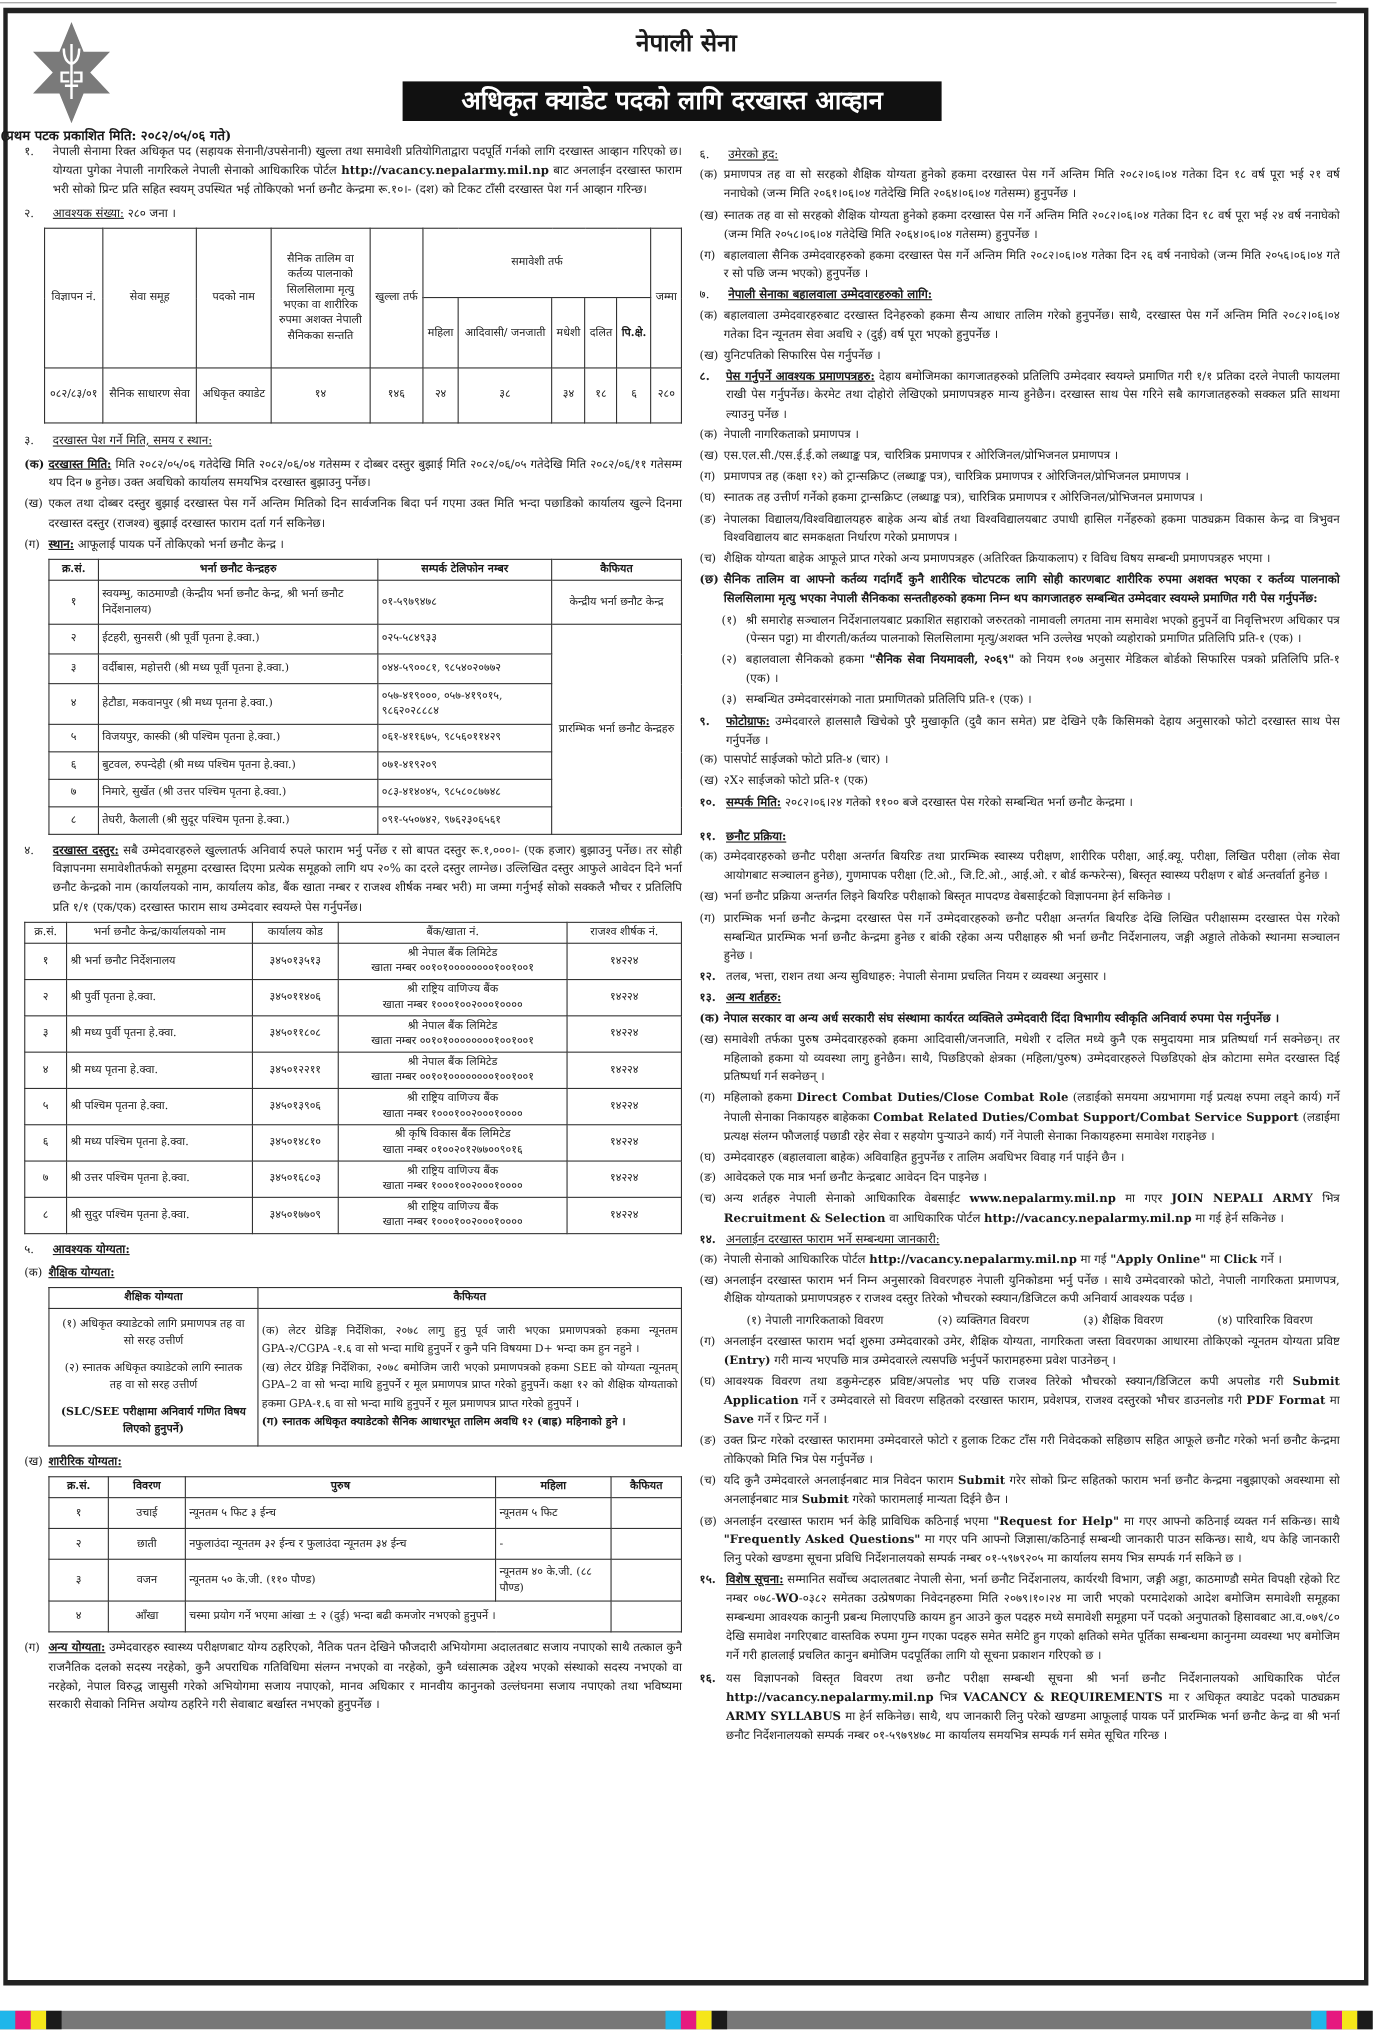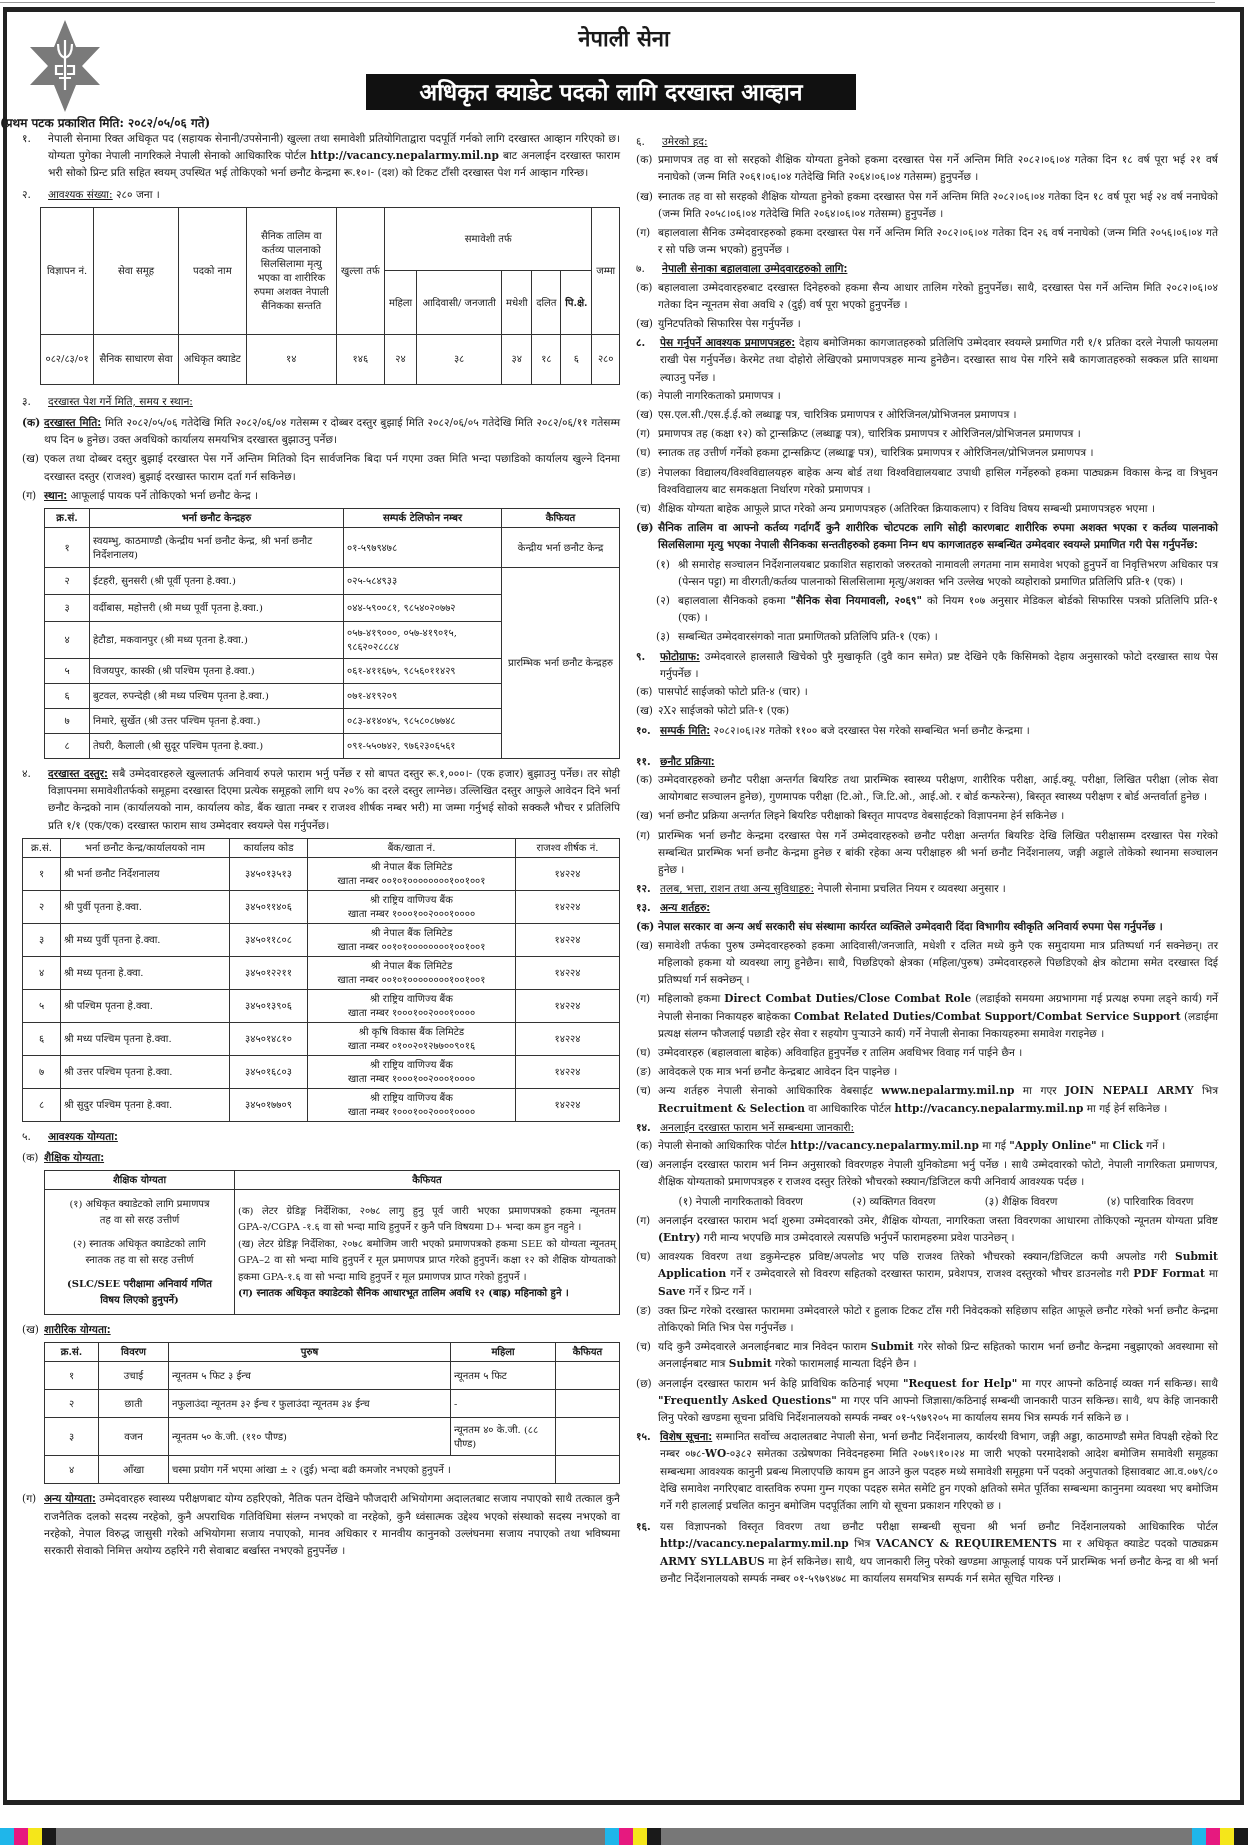--- a/index.html
+++ b/index.html
@@ -280,21 +280,21 @@
   </div>
 
   <div class="tbl-wrap" style="padding-left:22px">
     <table>
       <tbody>
           <tr>
         <th style="width:190px">शैक्षिक योग्यता</th>
         <th>कैफियत</th>
       </tr>
       <tr>
-        <td style="padding:6px 20px; line-height:16px">
+        <td style="padding:6px 8px; line-height:16px">
           <div style="margin-bottom:8px">(१) अधिकृत क्याडेटको लागि प्रमाणपत्र तह वा सो सरह उत्तीर्ण</div>
           <div style="margin-bottom:8px">(२) स्नातक अधिकृत क्याडेटको लागि स्नातक तह वा सो सरह उत्तीर्ण</div>
           <div class="b">(SLC/SEE परीक्षामा अनिवार्य गणित विषय लिएको हुनुपर्ने)</div>
         </td>
         <td style="text-align:justify; line-height:16.5px">
           <div>(क) लेटर ग्रेडिङ्ग निर्देशिका, २०७८ लागु हुनु पूर्व जारी भएका प्रमाणपत्रको हकमा न्यूनतम GPA-२/CGPA -१.६ वा सो भन्दा माथि हुनुपर्ने र कुनै पनि विषयमा D+ भन्दा कम हुन नहुने ।</div>
           <div>(ख) लेटर ग्रेडिङ्ग निर्देशिका, २०७८ बमोजिम जारी भएको प्रमाणपत्रको हकमा SEE को योग्यता न्यूनतम् GPA–2 वा सो भन्दा माथि हुनुपर्ने र मूल प्रमाणपत्र प्राप्त गरेको हुनुपर्ने। कक्षा १२ को शैक्षिक योग्यताको हकमा GPA-१.६ वा सो भन्दा माथि हुनुपर्ने र मूल प्रमाणपत्र प्राप्त गरेको हुनुपर्ने ।</div>
           <div class="b">(ग) स्नातक अधिकृत क्याडेटको सैनिक आधारभूत तालिम अवधि १२ (बाह्र) महिनाको हुने ।</div>
         </td>
       </tr>
@@ -461,21 +461,21 @@
       <span class="lbl">(ख)</span>
       <span class="body">भर्ना छनौट प्रक्रिया अन्तर्गत लिइने बियरिङ परीक्षाको बिस्तृत मापदण्ड वेबसाईटको विज्ञापनमा हेर्न सकिनेछ ।</span>
     </div>
   <div class="sub">
       <span class="lbl">(ग)</span>
       <span class="body">प्रारम्भिक भर्ना छनौट केन्द्रमा दरखास्त पेस गर्ने उम्मेदवारहरुको छनौट परीक्षा अन्तर्गत बियरिङ देखि लिखित परीक्षासम्म दरखास्त पेस गरेको सम्बन्धित प्रारम्भिक भर्ना छनौट केन्द्रमा हुनेछ र बांकी रहेका अन्य परीक्षाहरु श्री भर्ना छनौट निर्देशनालय, जङ्गी अड्डाले तोकेको स्थानमा सञ्चालन हुनेछ ।</span>
     </div>
 
   <div class="sec" style="margin-bottom:2px">
     <span class="num">१२.</span>
-    <span class="body"><span style="text-decoration:underline">तलब, भत्ता, राशन तथा अन्य सुविधाहरु:</span><span> नेपाली सेनामा प्रचलित नियम र व्यवस्था अनुसार ।</span></span>
+    <span class="body"><span style="">तलब, भत्ता, राशन तथा अन्य सुविधाहरु:</span><span> नेपाली सेनामा प्रचलित नियम र व्यवस्था अनुसार ।</span></span>
   </div>
 
   <div class="sec" style="margin-bottom:1px">
     <span class="num">१३.</span>
     <span class="body u" style="font-weight:bold">अन्य शर्तहरु:</span>
   </div>
   <div class="sub">
       <span class="lbl bold">(क)</span>
       <span class="body b">नेपाल सरकार वा अन्य अर्ध सरकारी संघ संस्थामा कार्यरत व्यक्तिले उम्मेदवारी दिंदा विभागीय स्वीकृति अनिवार्य रुपमा पेस गर्नुपर्नेछ ।</span>
     </div>

